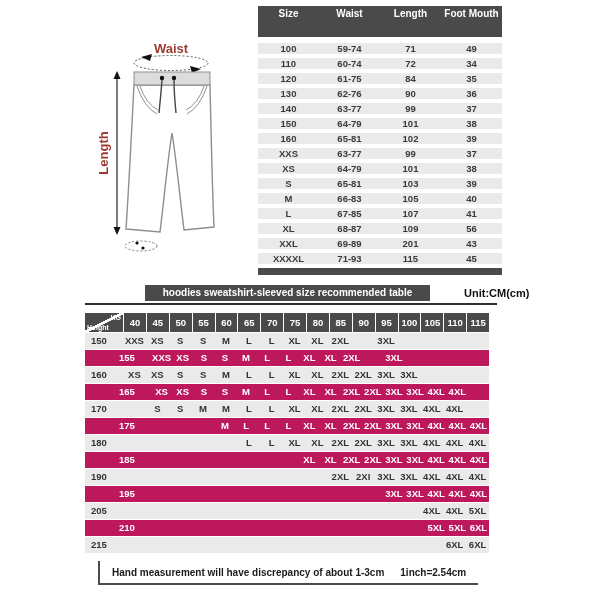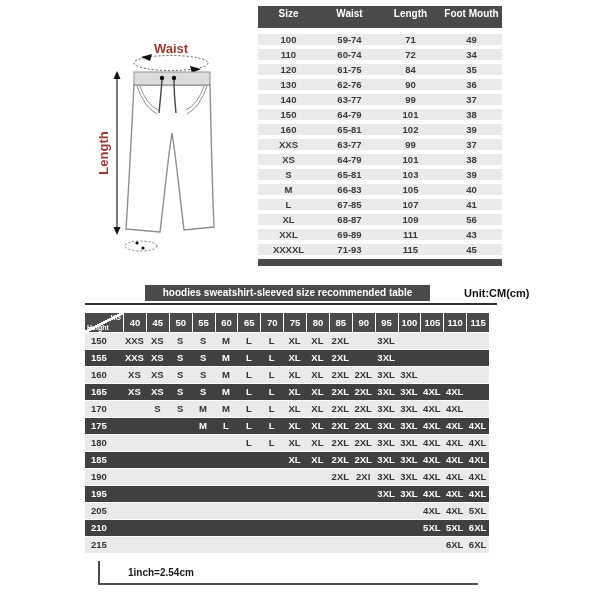--- a/index.html
+++ b/index.html
@@ -7,21 +7,21 @@
   .canvas {
     position:relative; width:600px; height:600px; background:#ffffff;
     font-family:"Liberation Sans", sans-serif; overflow:hidden;
   }
   
   .pants { position:absolute; left:85px; top:35px; width:145px; height:225px; }
   
   .size-table { position:absolute; left:258px; top:6px; width:244px; }
   .st-header {
     display:grid; grid-template-columns:25% 25% 25% 25%;
-    background:#4a4a4a; height:22px; line-height:15px;
+    background:#4a4a4a; height:31px; line-height:15px;
   }
   .st-header div { color:#fff; font-size:10px; font-weight:bold; text-align:center; white-space:nowrap; }
   .st-rows { margin-top:6px; }
   .st-row {
     display:grid; grid-template-columns:25% 25% 25% 25%;
     background:#eaeaea; height:11px; line-height:11px; margin-bottom:4px;
   }
   .st-row div { color:#3a3a3a; font-size:9.5px; font-weight:bold; text-align:center; }
   .st-footerbar { height:7px; background:#4a4a4a; margin-top:1px; }
   
@@ -48,21 +48,21 @@
   }
   .mx-corner .kg  { position:absolute; top:0;  right:2px; color:#fff; font-size:7px; font-weight:bold; line-height:9px; }
   .mx-corner .hgt { position:absolute; bottom:0; left:2px; color:#fff; font-size:7px; font-weight:bold; line-height:9px; }
   .mx-row {
     display:grid; grid-template-columns:38px repeat(16, 1fr);
     height:16px; line-height:16px; margin-top:1px;
   }
   .mx-row div { font-size:9.5px; font-weight:bold; text-align:center; white-space:nowrap; }
   .mx-row .hcell { text-align:left; padding-left:6px; }
   .mx-row.light { background:#eaeaea; } .mx-row.light div { color:#333; }
-  .mx-row.dark  { background:#404040; } .mx-row.dark div { color:#fff; }
+  .mx-row.dark  { background:#be185d;padding-left:28px; } .mx-row.dark div { color:#fff; }
   
   .footnote {
     position:absolute; left:98px; top:561px; width:380px; height:24px;
     border-left:2px solid #4a4a4a; border-bottom:2px solid #4a4a4a;
     display:flex; align-items:center; padding-left:12px;
   }
   .footnote span { font-size:10px; font-weight:bold; color:#1a1a1a; white-space:nowrap; }
   .footnote .conv { margin-left:16px; }
 </style>
 </head>
@@ -182,21 +182,21 @@
         </div>
         <div class="st-row">
           <div>XL</div>
           <div>68-87</div>
           <div>109</div>
           <div>56</div>
         </div>
         <div class="st-row">
           <div>XXL</div>
           <div>69-89</div>
-          <div>111</div>
+          <div>201</div>
           <div>43</div>
         </div>
         <div class="st-row">
           <div>XXXXL</div>
           <div>71-93</div>
           <div>115</div>
           <div>45</div>
         </div>
       </div>
     <div class="st-footerbar"></div>
@@ -474,16 +474,17 @@
           <div></div>
           <div></div>
           <div></div>
           <div>6XL</div>
           <div>6XL</div>
         </div>
       </div>
   </div>
 
   <div class="footnote">
+    <span>Hand measurement will have discrepancy of about  1-3cm</span>
     <span class="conv">1inch=2.54cm</span>
   </div>
 
 </div>
 
 </body></html>

